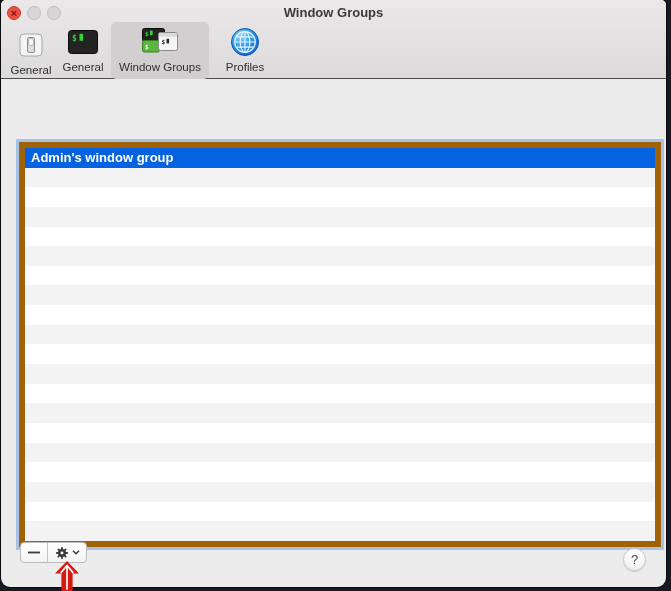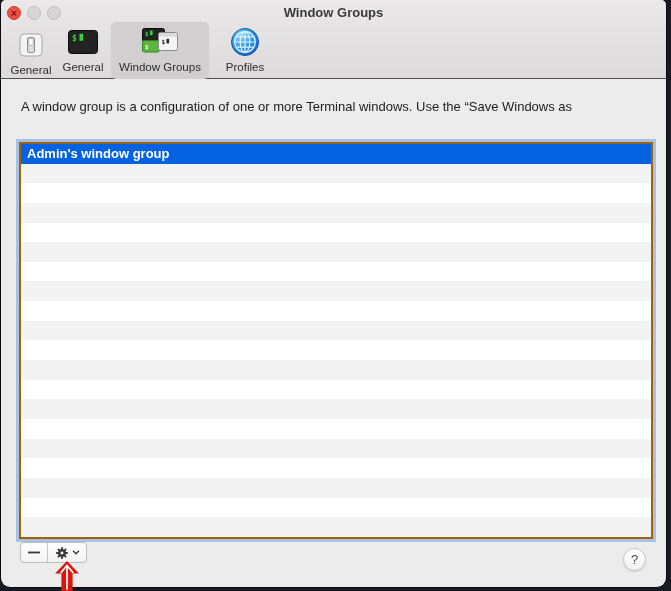--- a/index.html
+++ b/index.html
@@ -41,21 +41,21 @@
   .tb-item.sel{background:#d1cfd0;}
   .tb-icon{height:34px;display:flex;align-items:center;justify-content:center;}
   .tb-label{font-size:11.5px;color:#2e2e2e;margin-top:2px;white-space:nowrap;}
   .w-general{width:48px;justify-content:center;}.w-profiles{width:48px;}.w-wgroups{width:98px;}.w-encodings{width:64px;}
   
   .desc{position:absolute;top:99px;left:20px;right:30px;
         font-size:13px;line-height:16px;color:#1c1c1c;}
   
   .wg-list{
     position:absolute;top:142px;left:18px;width:630px;height:393px;
-    background:#ffffff;border:2px solid #a16207;box-sizing:content-box;
+    background:#ffffff;border:6px solid #a16207;box-sizing:content-box;
     box-shadow:0 0 0 3px #a6c2e5;overflow:hidden;
   }
   .row{height:19.65px;box-sizing:border-box;}
   .row.alt{background:var(--stripe-color,#f3f3f4);}
   .row.selected{
     background:var(--selection-color,#0562e1);
     color:#ffffff;font-size:13px;font-weight:bold;
     line-height:19.5px;padding-left:6px;
   }
   
@@ -159,21 +159,20 @@
             </g>
           </svg>
         </span>
         <span class="tb-label">Profiles</span>
       </div>
 
     </div>
   </div>
 
   <div class="desc">
-    <div>A window group is a configuration of one or more Terminal windows. Use the “Save Windows as</div>
   </div>
 
   <div class="wg-list">
       <div class="row selected">Admin's window group</div>
       <div class="row alt"></div>
       <div class="row"></div>
       <div class="row alt"></div>
       <div class="row"></div>
       <div class="row alt"></div>
       <div class="row"></div>

